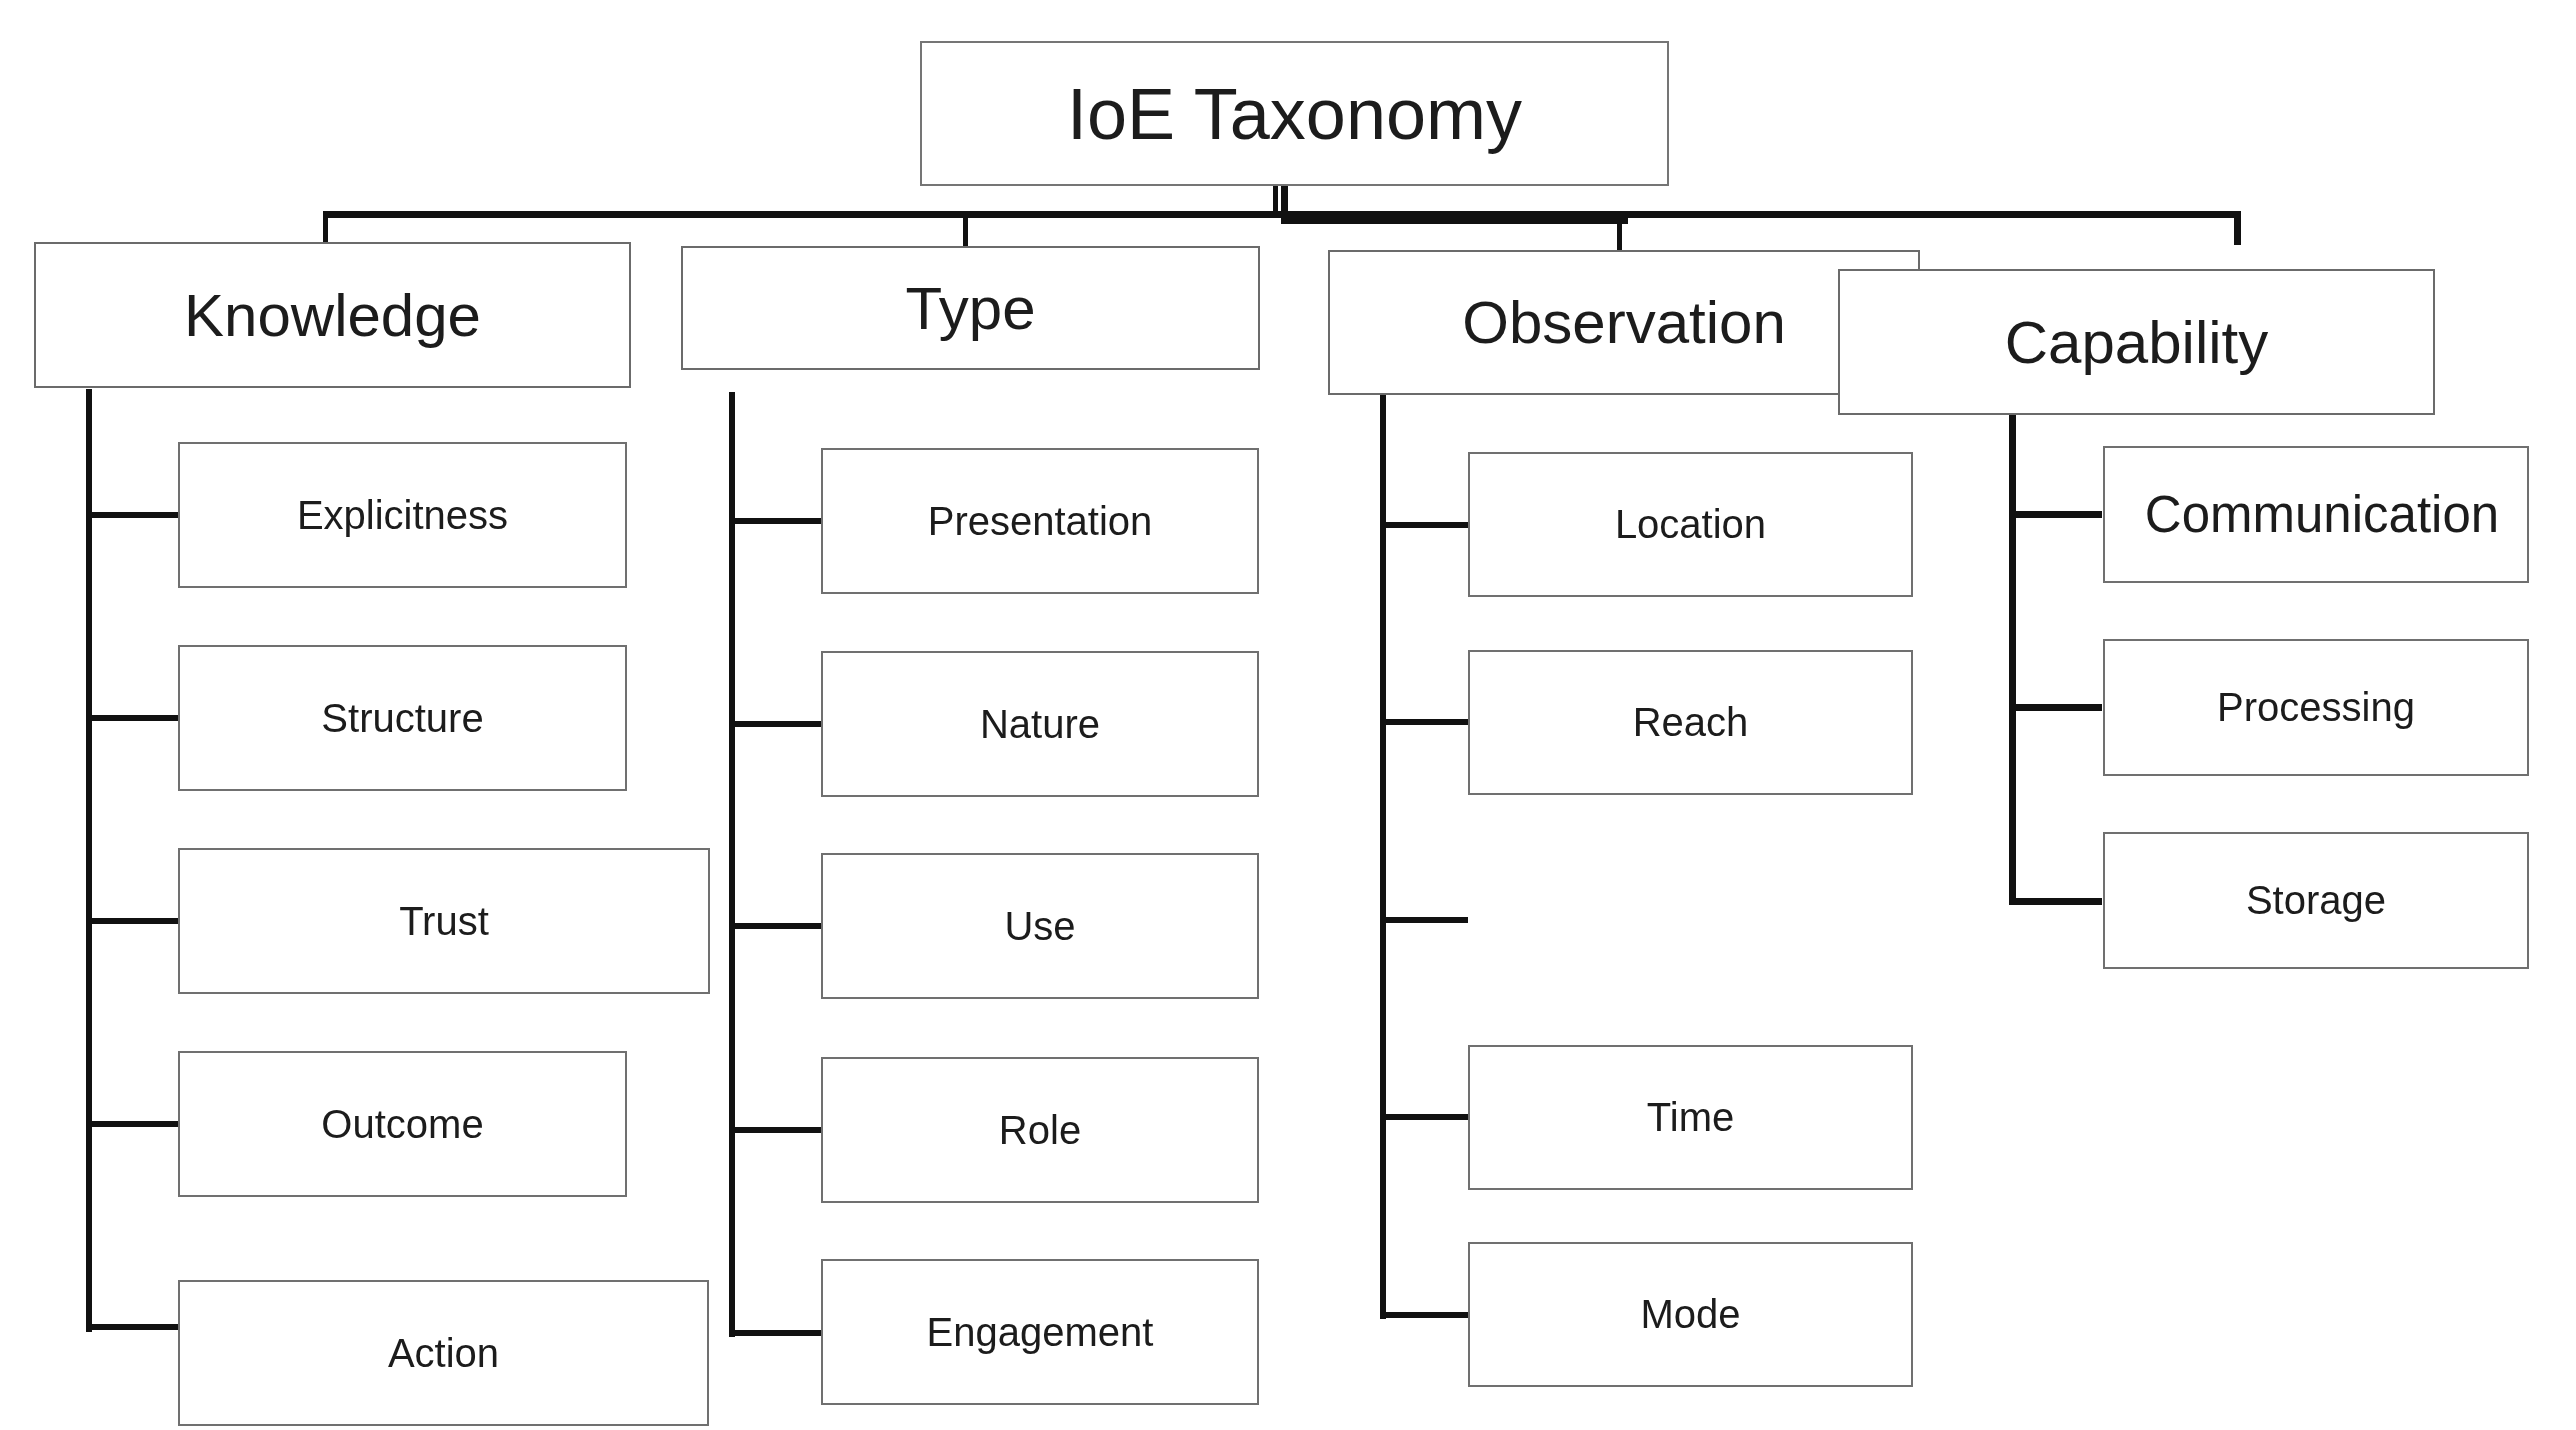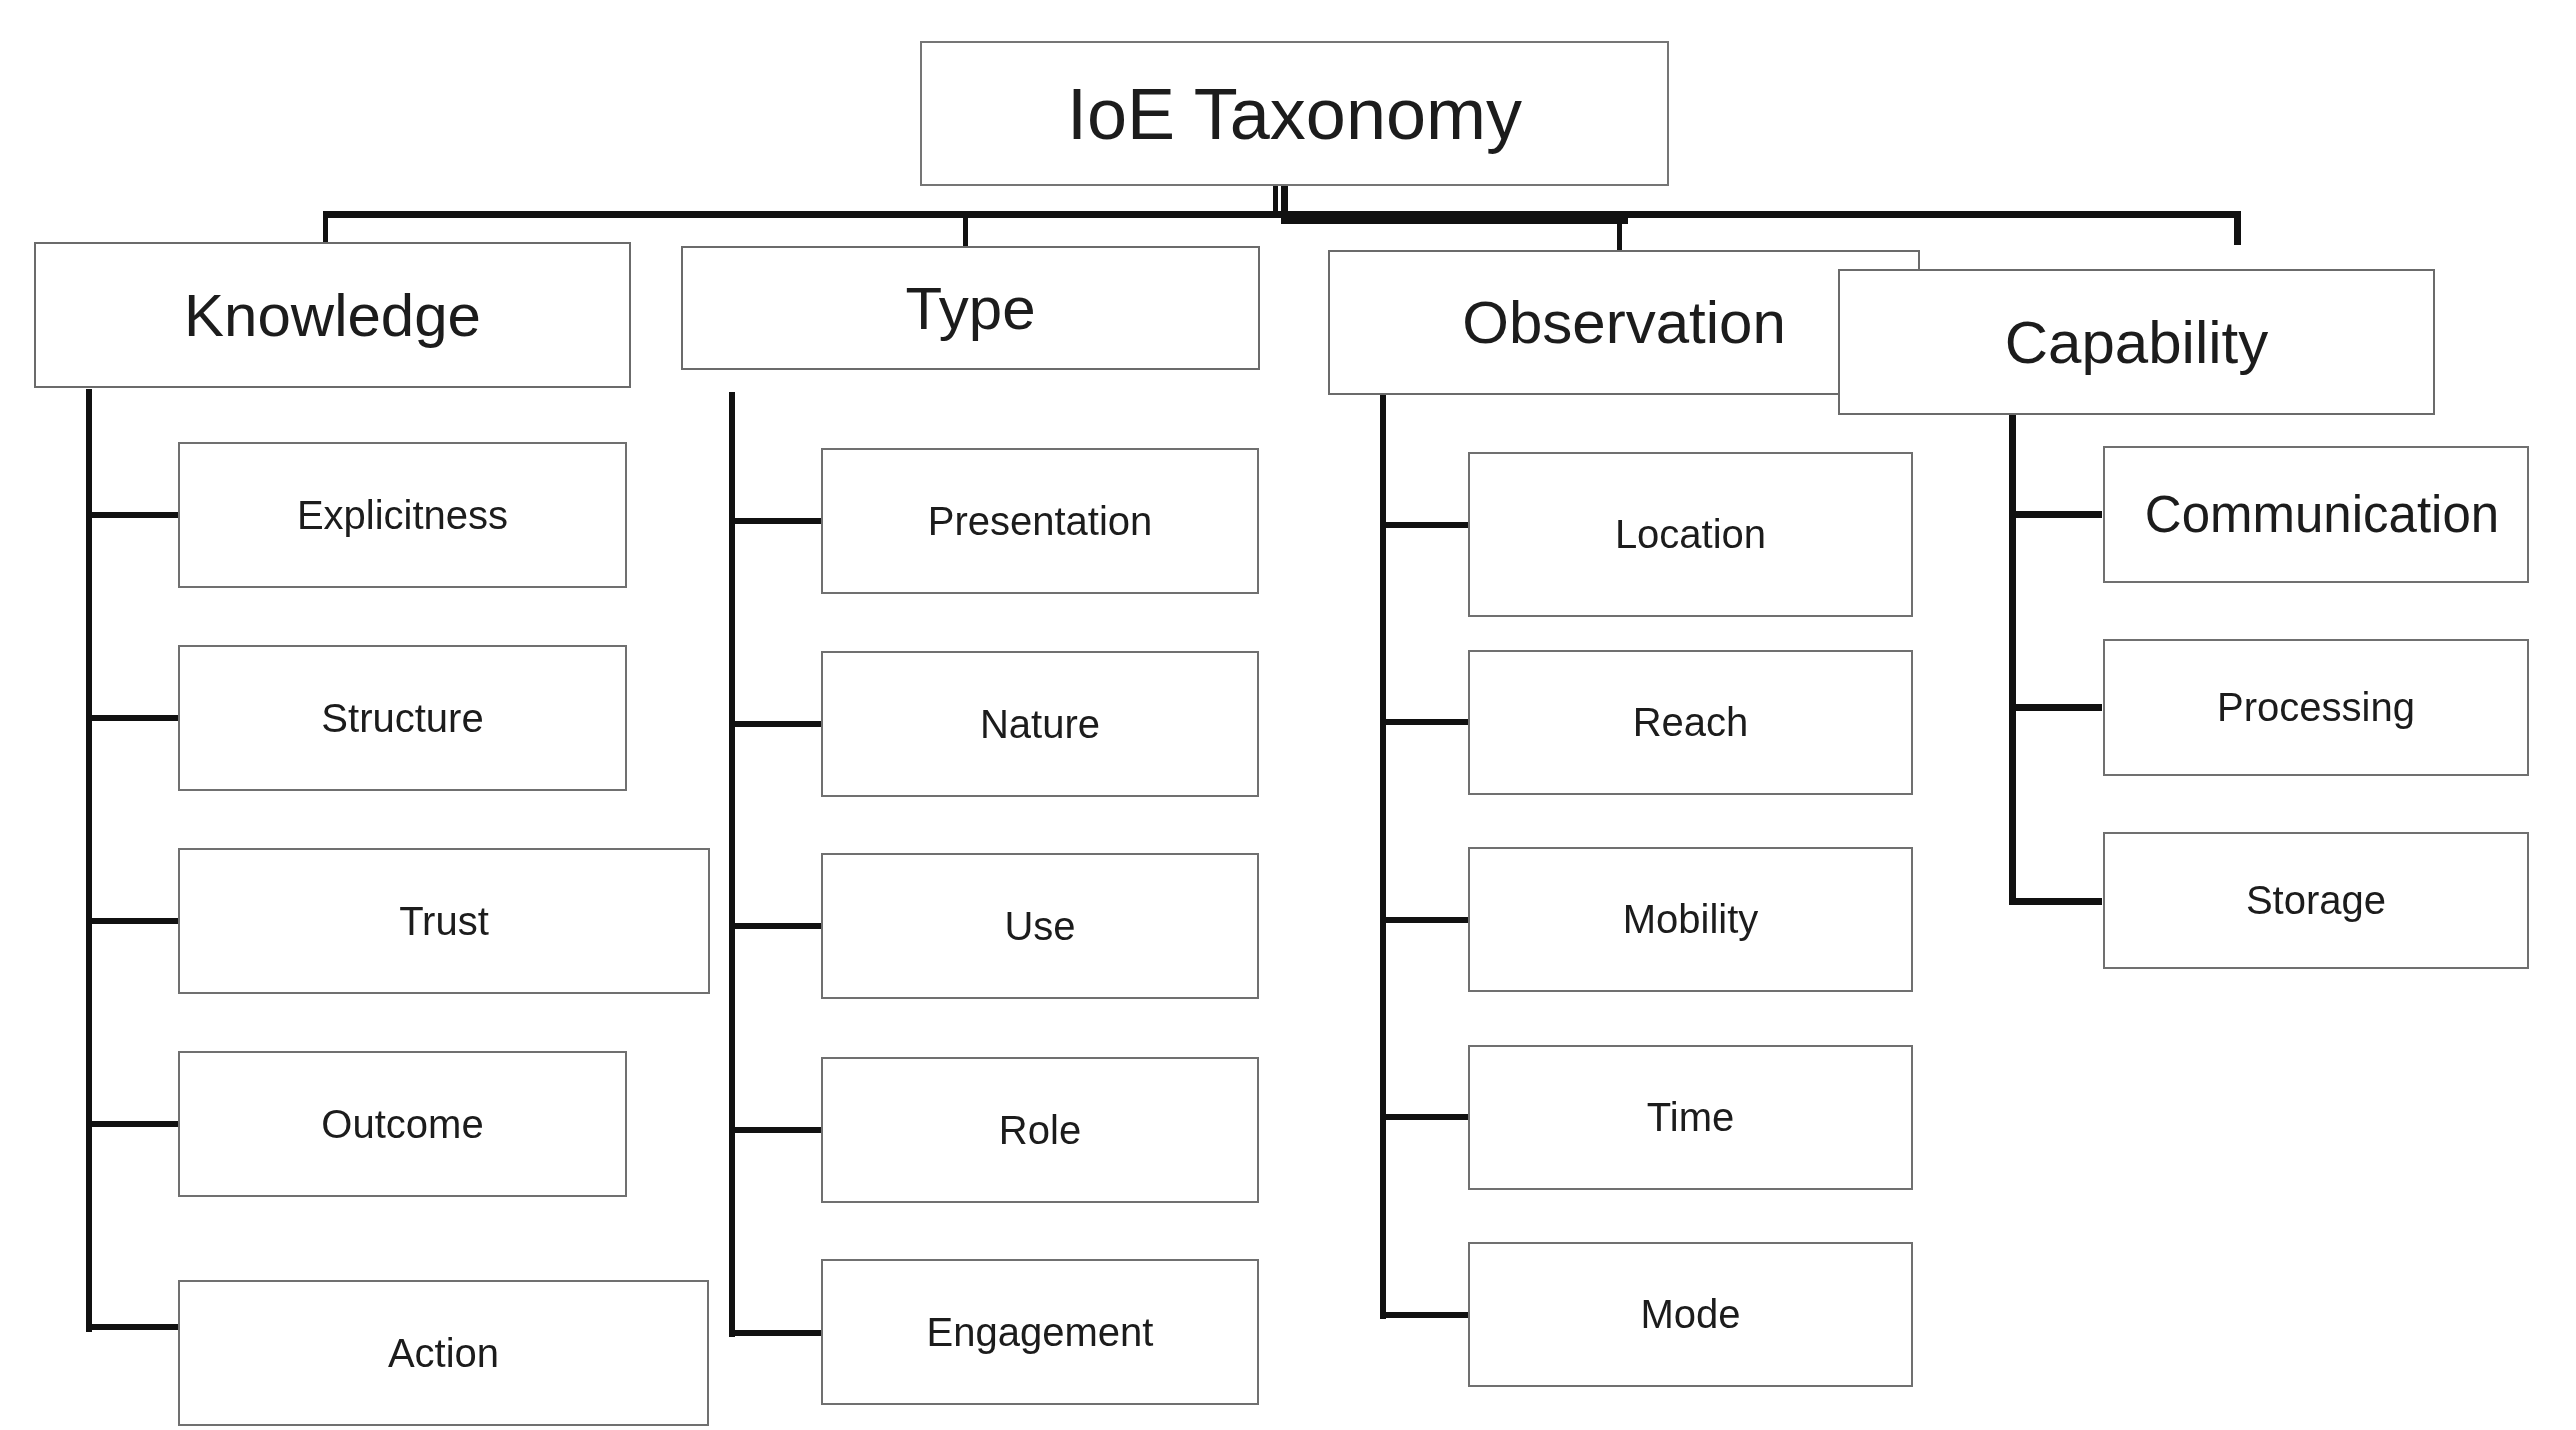--- a/index.html
+++ b/index.html
@@ -120,28 +120,25 @@
   <div class="box child-box" style="left:821px; top:853px; width:438px; height:146px;">
     <span>Use</span>
   </div>
   <div class="box child-box" style="left:821px; top:1057px; width:438px; height:146px;">
     <span>Role</span>
   </div>
   <div class="box child-box" style="left:821px; top:1259px; width:438px; height:146px;">
     <span>Engagement</span>
   </div>
 
-  <div class="box child-box" style="left:1468px; top:452px; width:445px; height:165px;">
+  <div class="box child-box" style="left:1468px; top:452px; width:445px; height:145px;">
     <span>Location</span>
   </div>
   <div class="box child-box" style="left:1468px; top:650px; width:445px; height:145px;">
     <span>Reach</span>
-  </div>
-  <div class="box child-box" style="left:1468px; top:847px; width:445px; height:145px;">
-    <span>Mobility</span>
   </div>
   <div class="box child-box" style="left:1468px; top:1045px; width:445px; height:145px;">
     <span>Time</span>
   </div>
   <div class="box child-box" style="left:1468px; top:1242px; width:445px; height:145px;">
     <span>Mode</span>
   </div>
 
   <div class="box child-box small" style="left:2103px; top:446px; width:426px; height:137px;padding-left:12px;">
     <span>Communication</span>

